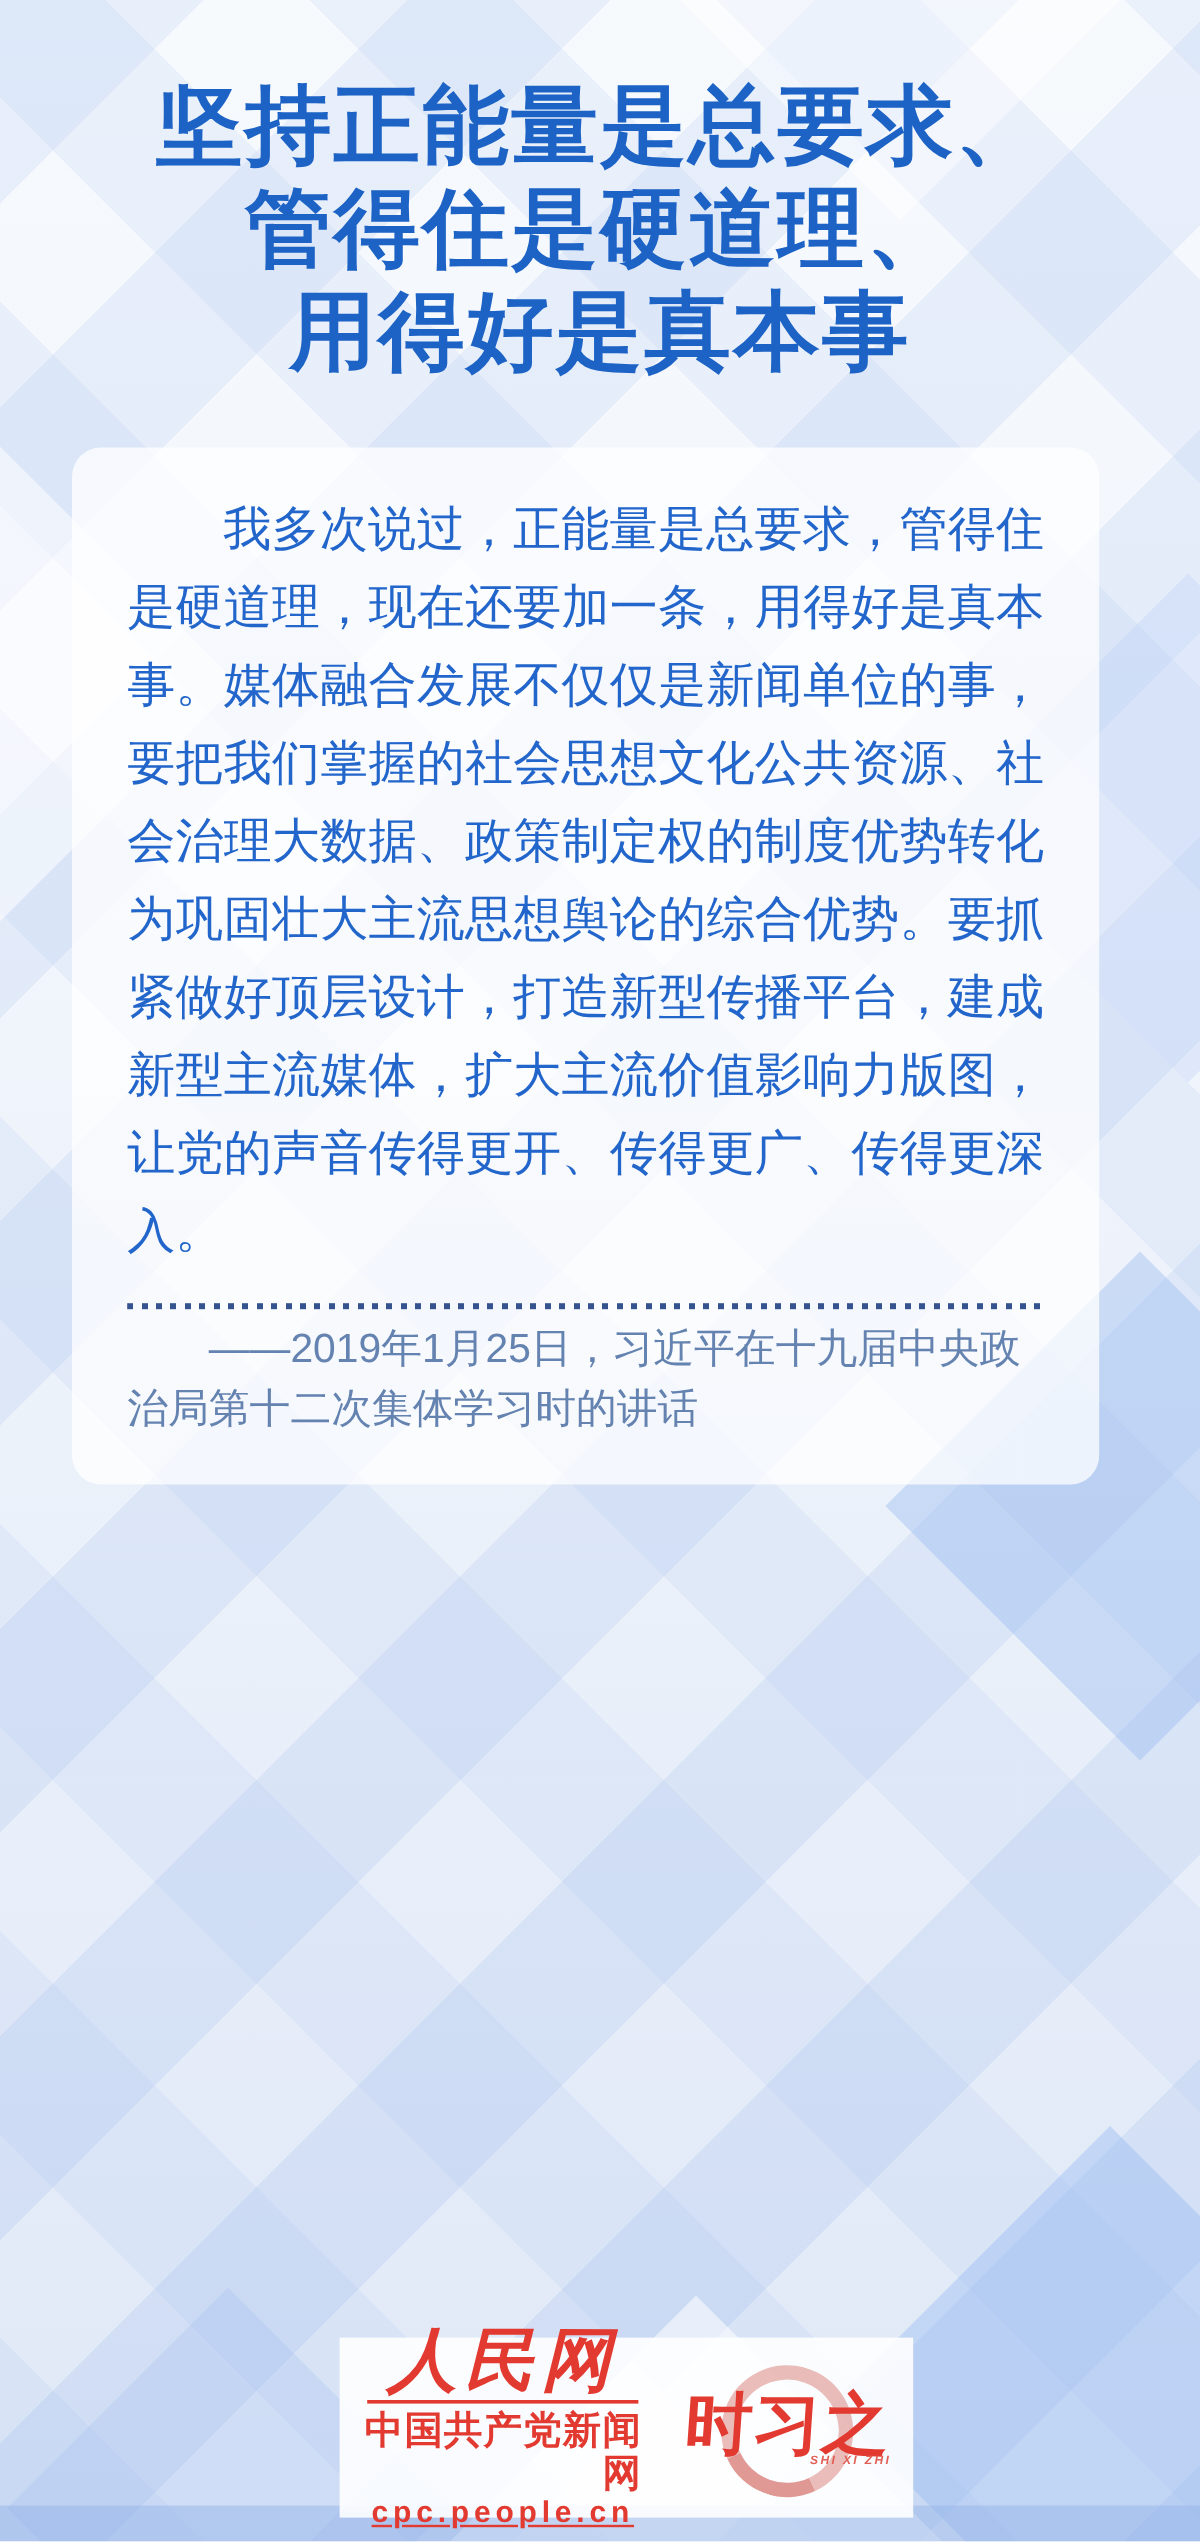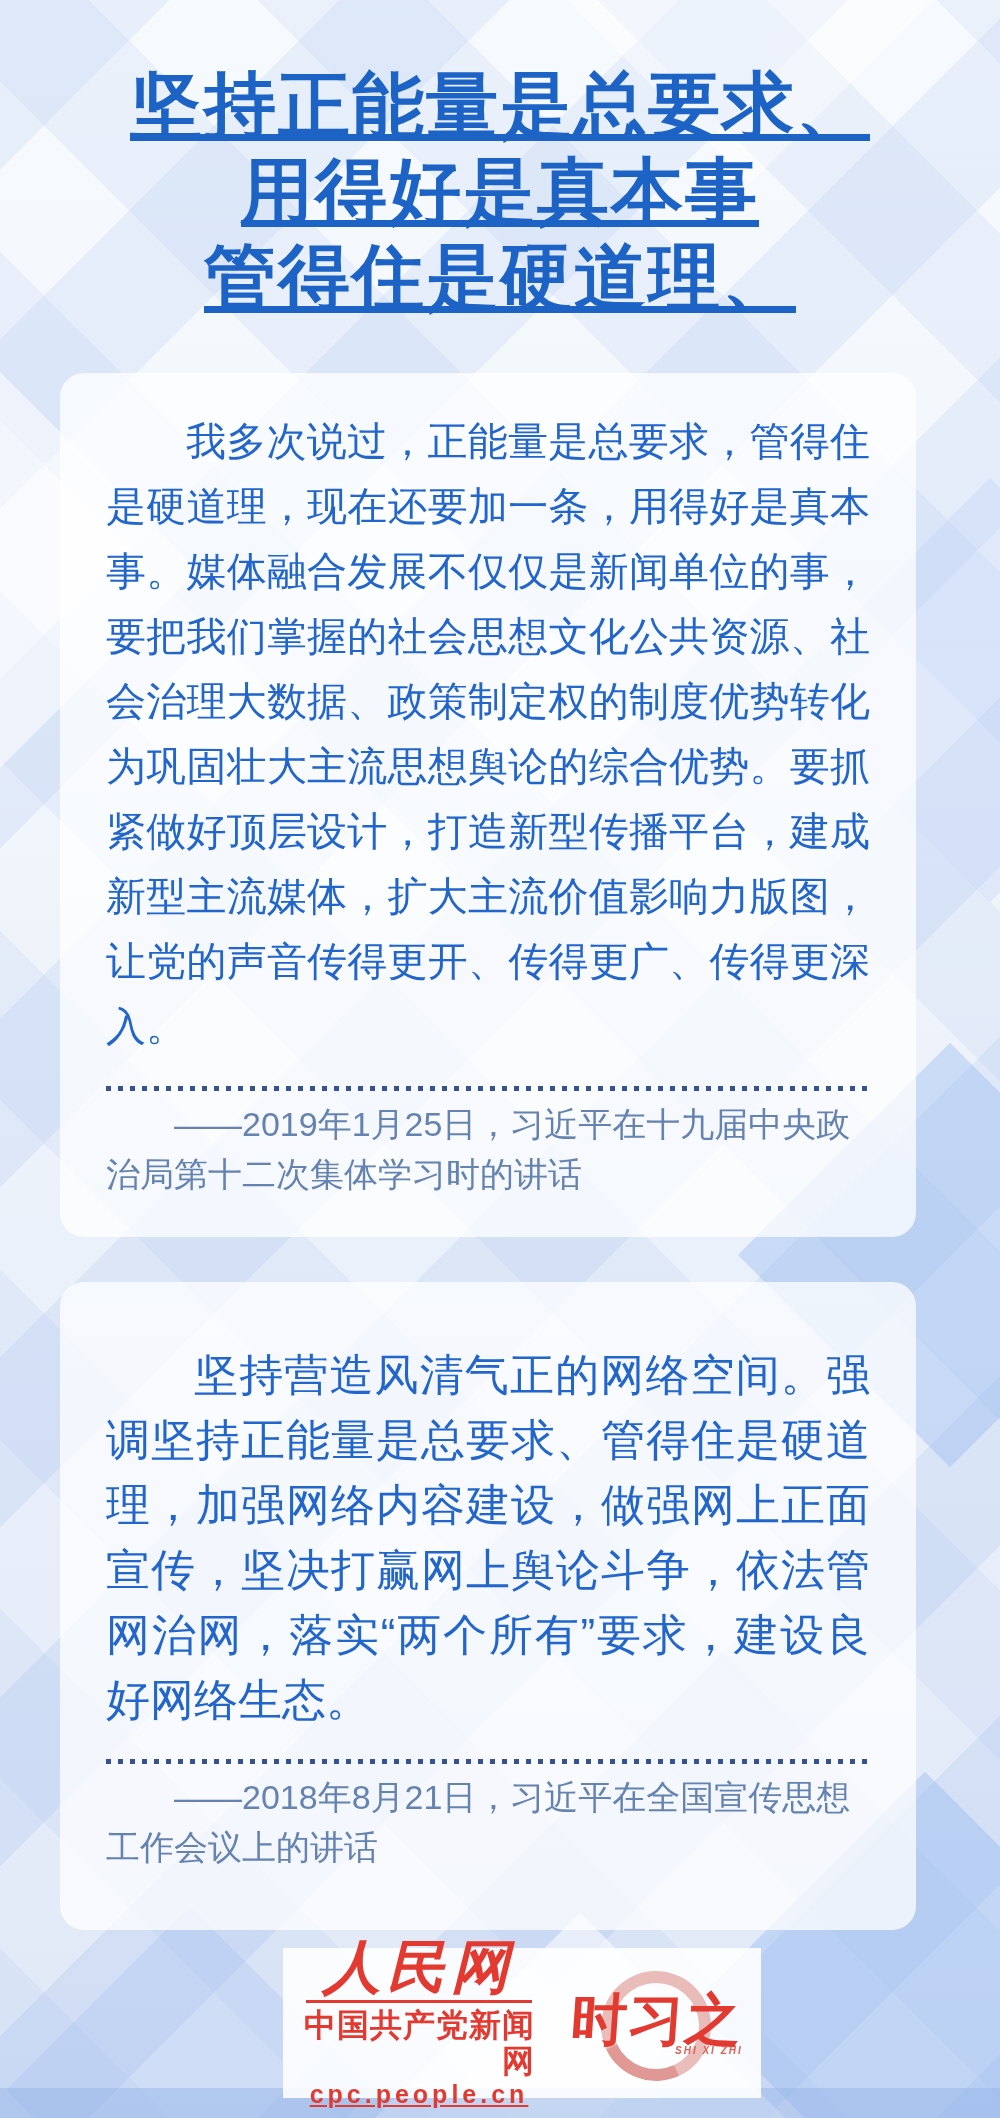--- a/index.html
+++ b/index.html
@@ -36,21 +36,21 @@
   }
 
   
   .page-title {
     position:absolute; top:62px; left:0; width:1000px;
     text-align:center;
     color:#1d63c6;
     font-size:72px; font-weight:900; line-height:86px;
     letter-spacing:2px;
   }
-  .page-title span { display:block;text-decoration:underline; }
+  .page-title span { display:block; }
 
   
   .quote-card {
     position:absolute; left:60px; width:856px;
     background:rgba(255,255,255,0.74);
     border-radius:24px;
     padding:0 46px;
     overflow:hidden;
   }
   .card-first  { top:373px;  height:864px; padding-top:36px; }
@@ -126,35 +126,30 @@
   <div class="diamond d2"></div>
   <div class="diamond d3"></div>
   <div class="diamond d4"></div>
   <div class="diamond d5"></div>
   <div class="diamond d6"></div>
   <div class="diamond d7"></div>
   <div class="bottom-band"></div>
 
   <h1 class="page-title">
     <span>坚持正能量是总要求、</span>
+    <span>管得住是硬道理、</span>
     <span>用得好是真本事</span>
-    <span>管得住是硬道理、</span>
   </h1>
 
   <section class="quote-card card-first">
     <p class="quote-text">我多次说过，正能量是总要求，管得住是硬道理，现在还要加一条，用得好是真本事。媒体融合发展不仅仅是新闻单位的事，要把我们掌握的社会思想文化公共资源、社会治理大数据、政策制定权的制度优势转化为巩固壮大主流思想舆论的综合优势。要抓紧做好顶层设计，打造新型传播平台，建成新型主流媒体，扩大主流价值影响力版图，让党的声音传得更开、传得更广、传得更深入。</p>
     <div class="dotted-divider"></div>
     <p class="quote-attribution">——2019年1月25日，习近平在十九届中央政治局第十二次集体学习时的讲话</p>
   </section>
 
-  <section class="quote-card card-second">
-    <p class="quote-text">坚持营造风清气正的网络空间。强调坚持正能量是总要求、管得住是硬道理，加强网络内容建设，做强网上正面宣传，坚决打赢网上舆论斗争，依法管网治网，落实“两个所有”要求，建设良好网络生态。</p>
-    <div class="dotted-divider"></div>
-    <p class="quote-attribution">——2018年8月21日，习近平在全国宣传思想工作会议上的讲话</p>
-  </section>
 
   <footer class="footer-logos">
     <div class="peoples-daily">
       <div class="pd-wordmark">人民网</div>
       <div class="pd-underline"></div>
       <div class="pd-cpc">中国共产党新闻网</div>
       <div class="pd-url">cpc.people.cn</div>
     </div>
     <div class="shixizhi">
       <div class="sxz-ring"></div>

